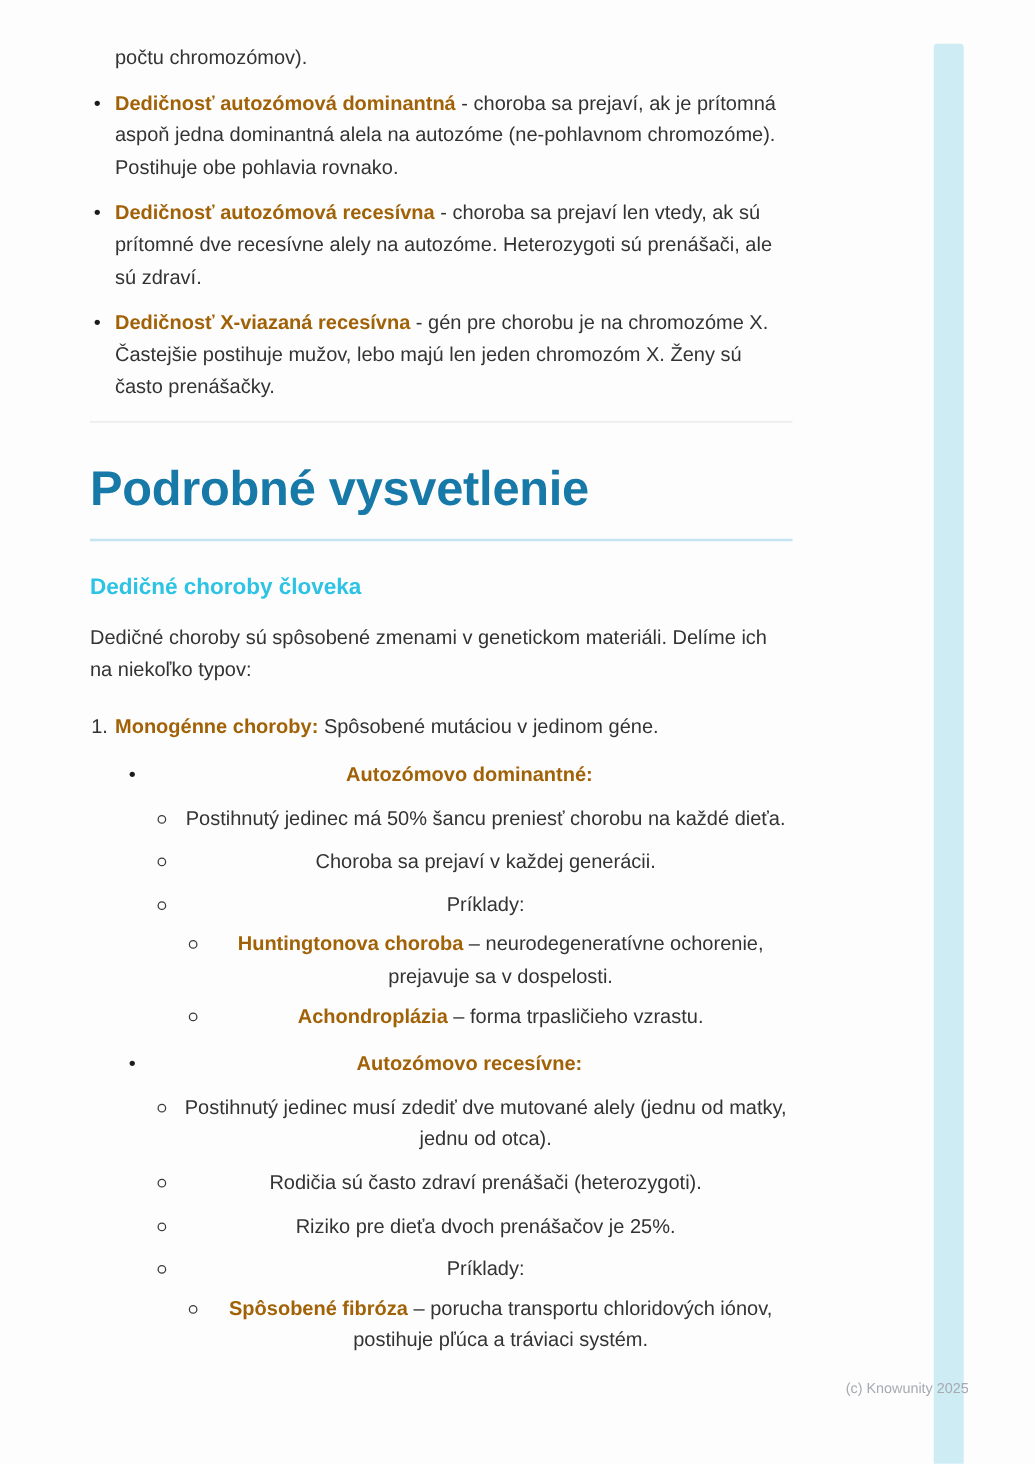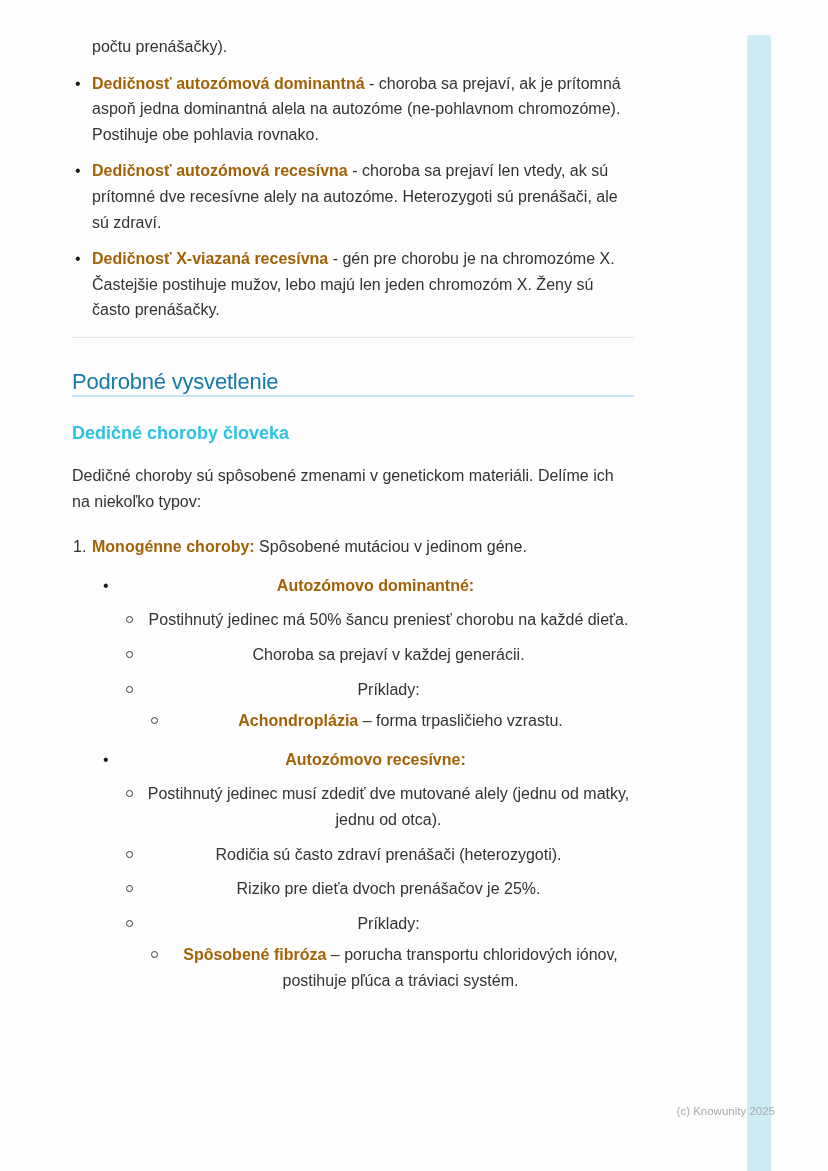--- a/index.html
+++ b/index.html
@@ -49,26 +49,27 @@
     color: #1c1c1e;
   }
 
   .divider {
     border: none;
     border-top: 1px solid #e4e6e8;
     margin: 14px 0 0 0;
   }
 
   h1 {
-    font-size: 22px;
+    font-size: 39px;
     line-height: 1.25;
     color: var(--heading, #1779a8);
-    font-weight: 400;
+    font-weight: 700;
     letter-spacing: -0.2px;
     margin: 30px 0 0 0;
+    padding-bottom: 14px;
     border-bottom: 2px solid #c3e4f0;
   }
   h2 {
     font-size: 18px;
     line-height: 1.2;
     color: var(--subheading, #2cc3e4);
     font-weight: 700;
     margin: 26px 0 0 0;
   }
   .section-intro { margin: 18px 0 0 0; }
@@ -134,21 +135,21 @@
     z-index: 2;
   }
 </style>
 </head>
 <body>
 
 <div class="edge-bar"></div>
 
 <div class="content">
 
-  <p class="continuation">počtu prenášačky).</p>
+  <p class="continuation">počtu chromozómov).</p>
 
   <ul class="top-list">
     <li>
       <strong>Dedičnosť autozómová dominantná</strong>
       <span>- choroba sa prejaví, ak je prítomná aspoň jedna dominantná alela na autozóme (ne-pohlavnom chromozóme). Postihuje obe pohlavia rovnako.</span>
     </li>
     <li>
       <strong>Dedičnosť autozómová recesívna</strong>
       <span>- choroba sa prejaví len vtedy, ak sú prítomné dve recesívne alely na autozóme. Heterozygoti sú prenášači, ale sú zdraví.</span>
     </li>
@@ -179,20 +180,24 @@
           <ul class="point-list">
             <li>
               <span>Postihnutý jedinec má 50% šancu preniesť chorobu na každé dieťa.</span>
             </li>
             <li>
               <span>Choroba sa prejaví v každej generácii.</span>
             </li>
             <li>
               <span>Príklady:</span>
               <ul class="example-list">
+                <li>
+                  <strong>Huntingtonova choroba</strong>
+                  <span>– neurodegeneratívne ochorenie, prejavuje sa v dospelosti.</span>
+                </li>
                 <li>
                   <strong>Achondroplázia</strong>
                   <span>– forma trpasličieho vzrastu.</span>
                 </li>
               </ul>
             </li>
           </ul>
         </li>
 
         <li>

